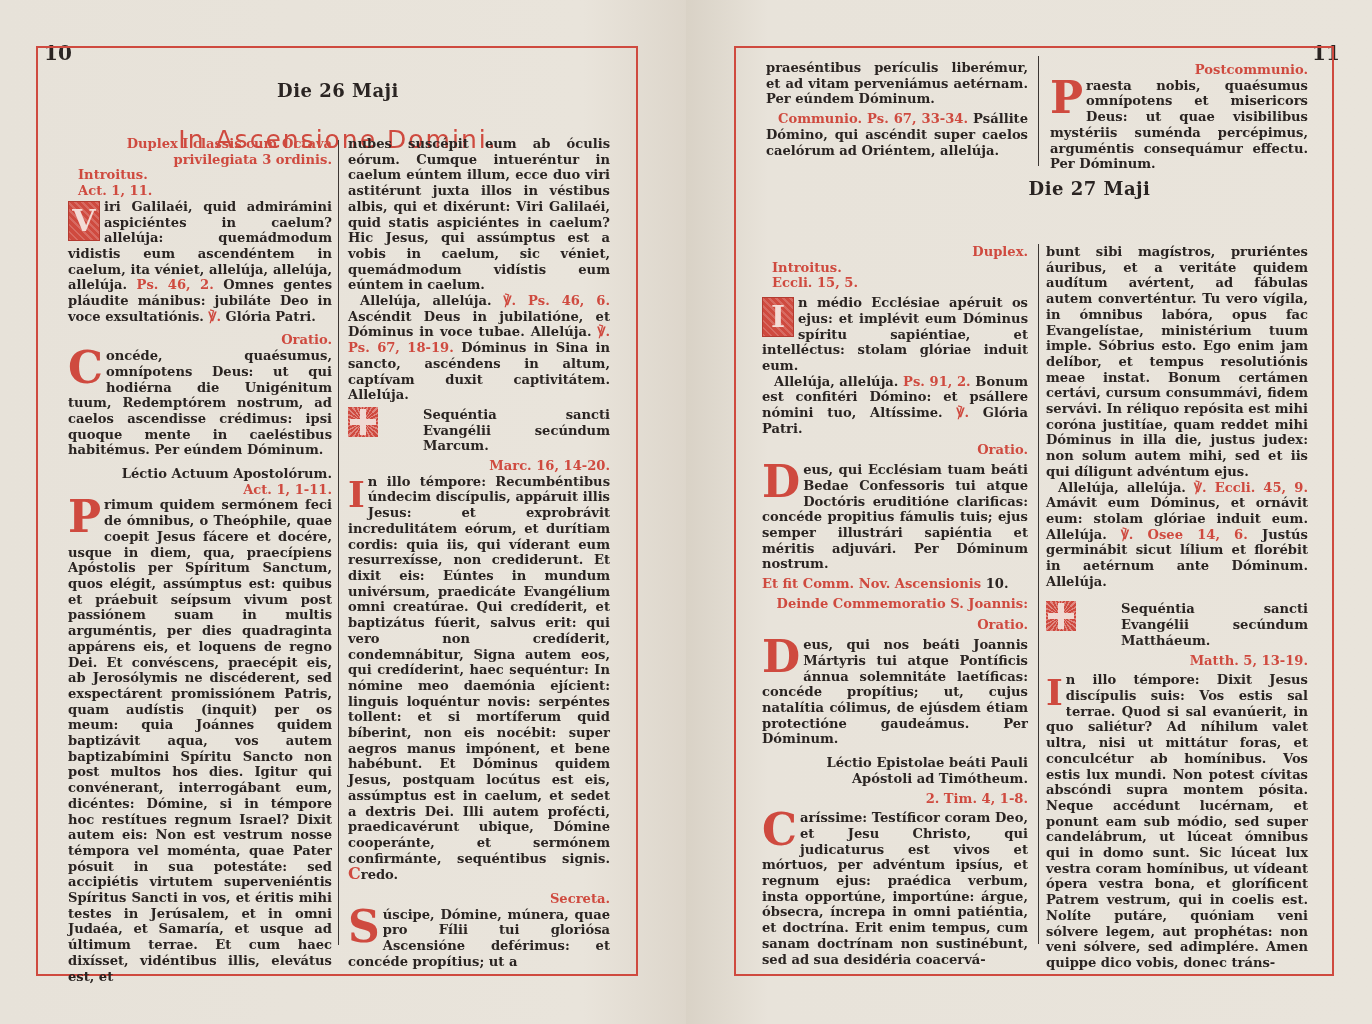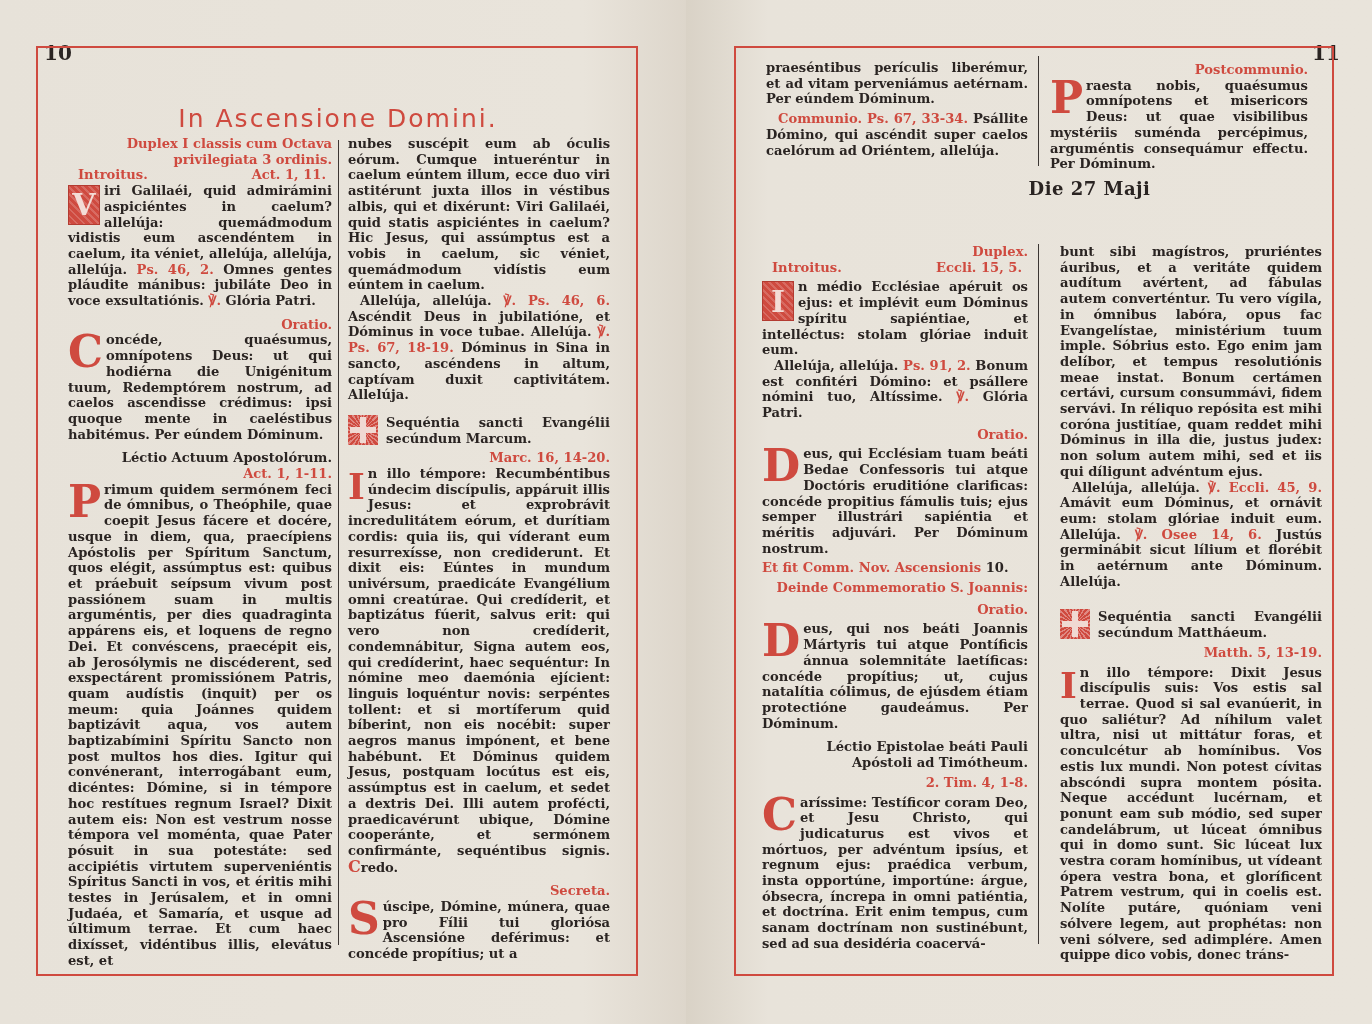--- a/index.html
+++ b/index.html
@@ -12,41 +12,42 @@
   .frame{position:absolute;top:46px;height:930px;border:2px solid #cf4a3f;box-sizing:border-box;}
   .left .frame{left:36px;width:602px;}
   .right .frame{left:48px;width:600px;}
   .col{position:absolute;font-size:13.1px;line-height:15.7px;font-weight:bold;text-align:justify;hyphens:manual;}
   .vrule{position:absolute;width:1px;background:#3c3633;}
   .red{color:#cf4a3f;}
   .center{text-align:right;}
   .head-date{font-size:18px;font-weight:bold;text-align:center;letter-spacing:.5px;}
   .head-title{font-size:25px;text-align:center;letter-spacing:2px;font-family:"DejaVu Sans","Liberation Sans",sans-serif;font-weight:normal;margin-top:24px;}
   .rubric{color:#cf4a3f;font-weight:bold;}
-  .rowsplit{display:flex;justify-content:space-between;padding:0 6px 0 10px;}
+  .rowsplit{display:flex;padding:0 6px 0 10px;flex-direction:column;}
   p{margin:0;}
   .indent{text-indent:12px;}
   .drop{float:left;font-size:44px;line-height:36px;color:#cf4a3f;margin:2px 3px 0 0;font-weight:bold;font-family:"DejaVu Serif",serif;}
   .dropbox{float:left;width:32px;height:40px;background:#cf4a3f;color:#f3dcd6;margin:2px 4px 0 0;display:flex;align-items:center;justify-content:center;font-size:30px;font-weight:bold;border:1px solid #b33b31;box-sizing:border-box;
            background-image:repeating-linear-gradient(45deg,rgba(255,255,255,.18) 0 2px,transparent 2px 5px);}
-  .gospel{display:flex;align-items:flex-start;margin:12px 0 4px;}
+  .gospel{display:flex;align-items:flex-start;margin:4px 0 4px;gap:37px;}
   .cross{width:30px;height:30px;background:#cf4a3f;position:relative;margin-right:8px;flex:none;
          background-image:repeating-conic-gradient(from 0deg,rgba(255,255,255,.35) 0 6deg,transparent 6deg 14deg);}
   .cross::before{content:"";position:absolute;left:12px;top:2px;width:6px;height:26px;background:#f0d9d2;}
   .cross::after{content:"";position:absolute;top:12px;left:2px;height:6px;width:26px;background:#f0d9d2;}
   .gap4{height:4px;} .gap8{height:8px;} .gap6{height:6px;}
 </style>
 </head>
 <body>
 
 <div class="page left">
   <div class="pnum" style="left:44px;">10</div>
   <div class="frame"></div>
 
   <div style="position:absolute;left:38px;width:600px;top:80px;">
+    <div class="head-date">Die 26 Maji</div>
     <div class="head-title red">In Ascensione Domini.</div>
   </div>
 
   <div class="vrule" style="left:338px;top:140px;height:805px;"></div>
 
   <div class="col" style="left:68px;top:136px;width:264px;">
     <p class="rubric center">Duplex I classis cum Octava privilegiata 3 ordinis.</p>
     <div class="rowsplit rubric">
       <span>Introitus.</span>
       <span>Act. 1, 11.</span>
@@ -174,21 +175,21 @@
     <p class="center">Léctio Epistolae beáti Pauli Apóstoli ad Timótheum.</p>
     <div class="gap4"></div>
     <p class="rubric center">2. Tim. 4, 1-8.</p>
     <div class="gap4"></div>
     <p>
       <span class="drop">C</span>
       <span>aríssime: Testíficor coram Deo, et Jesu Christo, qui judicaturus est vivos et mórtuos, per advéntum ipsíus, et regnum ejus: praédica verbum, insta opportúne, importúne: árgue, óbsecra, íncrepa in omni patiéntia, et doctrína. Erit enim tempus, cum sanam doctrínam non sustinébunt, sed ad sua desidéria coacervá-</span>
     </p>
   </div>
 
-  <div class="col" style="left:374px;top:244px;width:262px;">
+  <div class="col" style="left:360px;top:244px;width:262px;">
     <p>bunt sibi magístros, pruriéntes áuribus, et a veritáte quidem audítum avértent, ad fábulas autem converténtur. Tu vero vígila, in ómnibus labóra, opus fac Evangelístae, ministérium tuum imple. Sóbrius esto. Ego enim jam delíbor, et tempus resolutiónis meae instat. Bonum certámen certávi, cursum consummávi, fidem servávi. In réliquo repósita est mihi coróna justitíae, quam reddet mihi Dóminus in illa die, justus judex: non solum autem mihi, sed et iis qui díligunt advéntum ejus.</p>
     <p class="indent">
       <span>Allelúja, allelúja.</span>
       <span class="red">℣. Eccli. 45, 9.</span>
       <span>Amávit eum Dóminus, et ornávit eum: stolam glóriae induit eum. Allelúja.</span>
       <span class="red">℣. Osee 14, 6.</span>
       <span>Justús germinábit sicut lílium et florébit in aetérnum ante Dóminum. Allelúja.</span>
     </p>
     <div class="gap8"></div>
     <div class="gospel">

